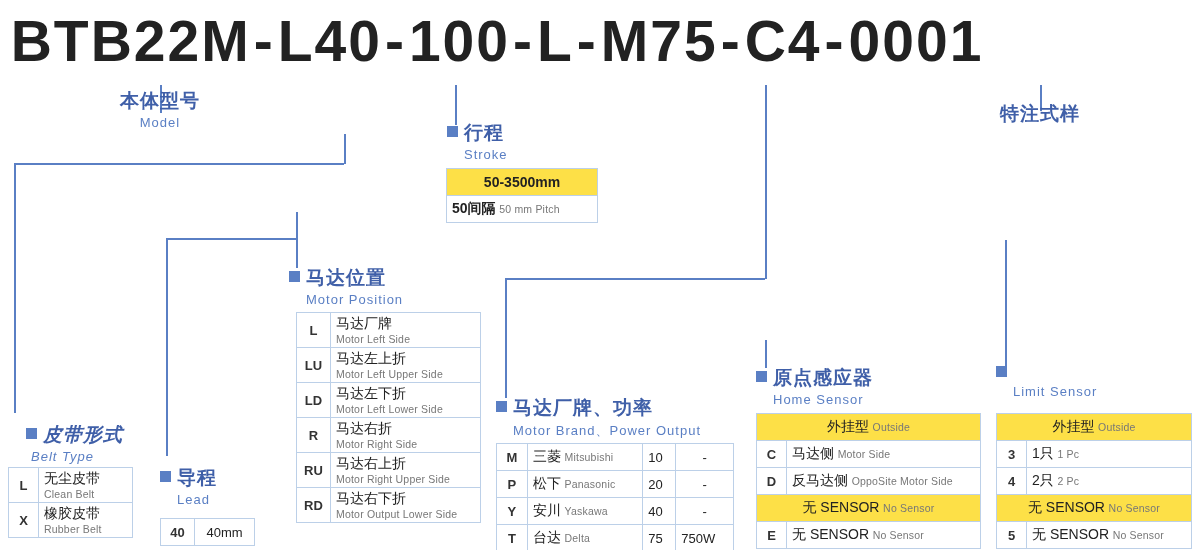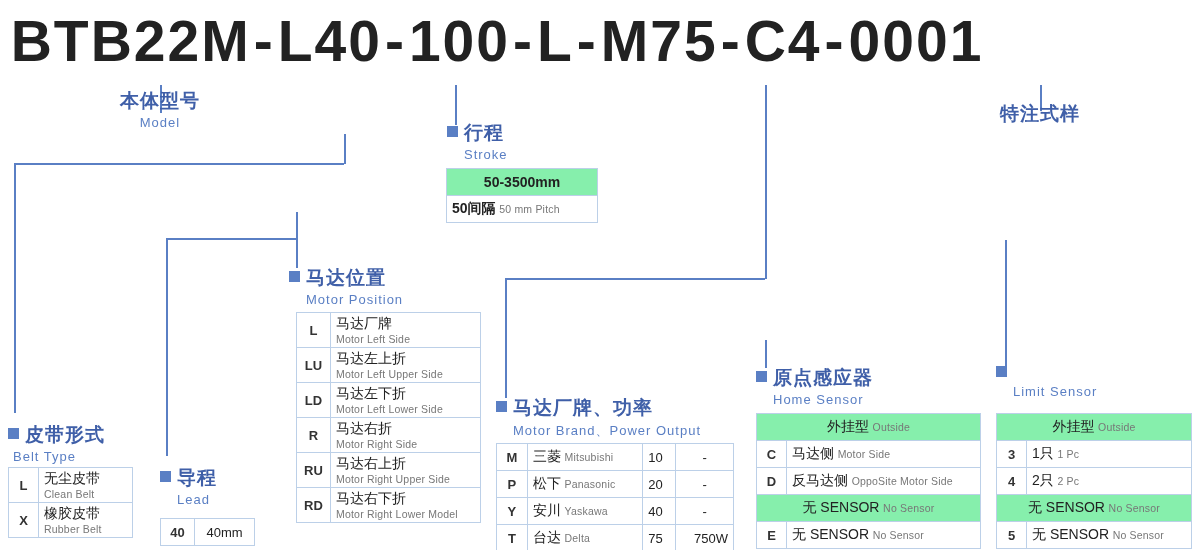--- a/index.html
+++ b/index.html
@@ -42,21 +42,21 @@
     white-space:nowrap;
     height:27px;
   }
   td.key {
     text-align:center; font-weight:bold; color:#333; width:30px;
     font-size:15px; background:#fff;
   }
   .cn-t { font-size:14px; color:#222; }
   .en-t { font-size:10.5px; color:#777; letter-spacing:0.2px; }
   td.band {
-    background:#86efac; text-align:center; color:#222;
+    background:#fde047; text-align:center; color:#222;
   }
   
   .ln { position:absolute; background:#5a7fc4; }
   .hln { height:1.5px; }
   .vln { width:1.5px; }
 </style>
 </head>
 <body>
 
 <div id="model-code">
@@ -101,21 +101,21 @@
 
 <div class="head centered" style="left:950px; top:88px; width:180px;margin-top:13px;">
   <span class="cn">特注式样</span>
 </div>
 
 <div class="head" style="left:289px; top:265px;">
   <span class="sq"></span><span class="cn">马达位置</span>
   <div class="en" style="margin-left:17px;">Motor Position</div>
 </div>
 
-<div class="head" style="left:8px; top:422px;">
+<div class="head" style="left:26px; top:422px;font-style:italic;">
   <span class="sq"></span><span class="cn">皮带形式</span>
   <div class="en" style="margin-left:5px;">Belt Type</div>
 </div>
 
 <div class="head" style="left:160px; top:465px;">
   <span class="sq"></span><span class="cn">导程</span>
   <div class="en" style="margin-left:17px;">Lead</div>
 </div>
 
 <div class="head" style="left:496px; top:395px;">
@@ -209,21 +209,21 @@
     <td class="key">RU</td>
     <td>
       <div class="cn-t">马达右上折</div>
       <div class="en-t">Motor Right Upper Side</div>
     </td>
   </tr>
   <tr>
     <td class="key">RD</td>
     <td>
       <div class="cn-t">马达右下折</div>
-      <div class="en-t">Motor Right Lower Model</div>
+      <div class="en-t">Motor Output Lower Side</div>
     </td>
   </tr>
 </tbody>
   </table>
 
 <table class="spec" style="left:496px; top:443px; width:238px;">
   <tbody>
       <tr>
     <td class="key" style="width:26px;">M</td>
     <td style="width:112px;">
@@ -251,21 +251,21 @@
     <td class="cn-t" style="text-align:left;">40</td>
     <td class="cn-t" style="text-align:center;">-</td>
   </tr>
   <tr>
     <td class="key">T</td>
     <td>
       <span class="cn-t">台达</span>
       <span class="en-t">Delta</span>
     </td>
     <td class="cn-t" style="text-align:left;">75</td>
-    <td class="cn-t" style="text-align:right;">750W</td>
+    <td class="cn-t" style="text-align:left;">750W</td>
   </tr>
 </tbody>
   </table>
 
 <table class="spec" style="left:756px; top:413px; width:225px;">
   <tbody>
       <tr>
     <td class="band" colspan="2">
       <span class="cn-t">外挂型</span>
       <span class="en-t">Outside</span>

